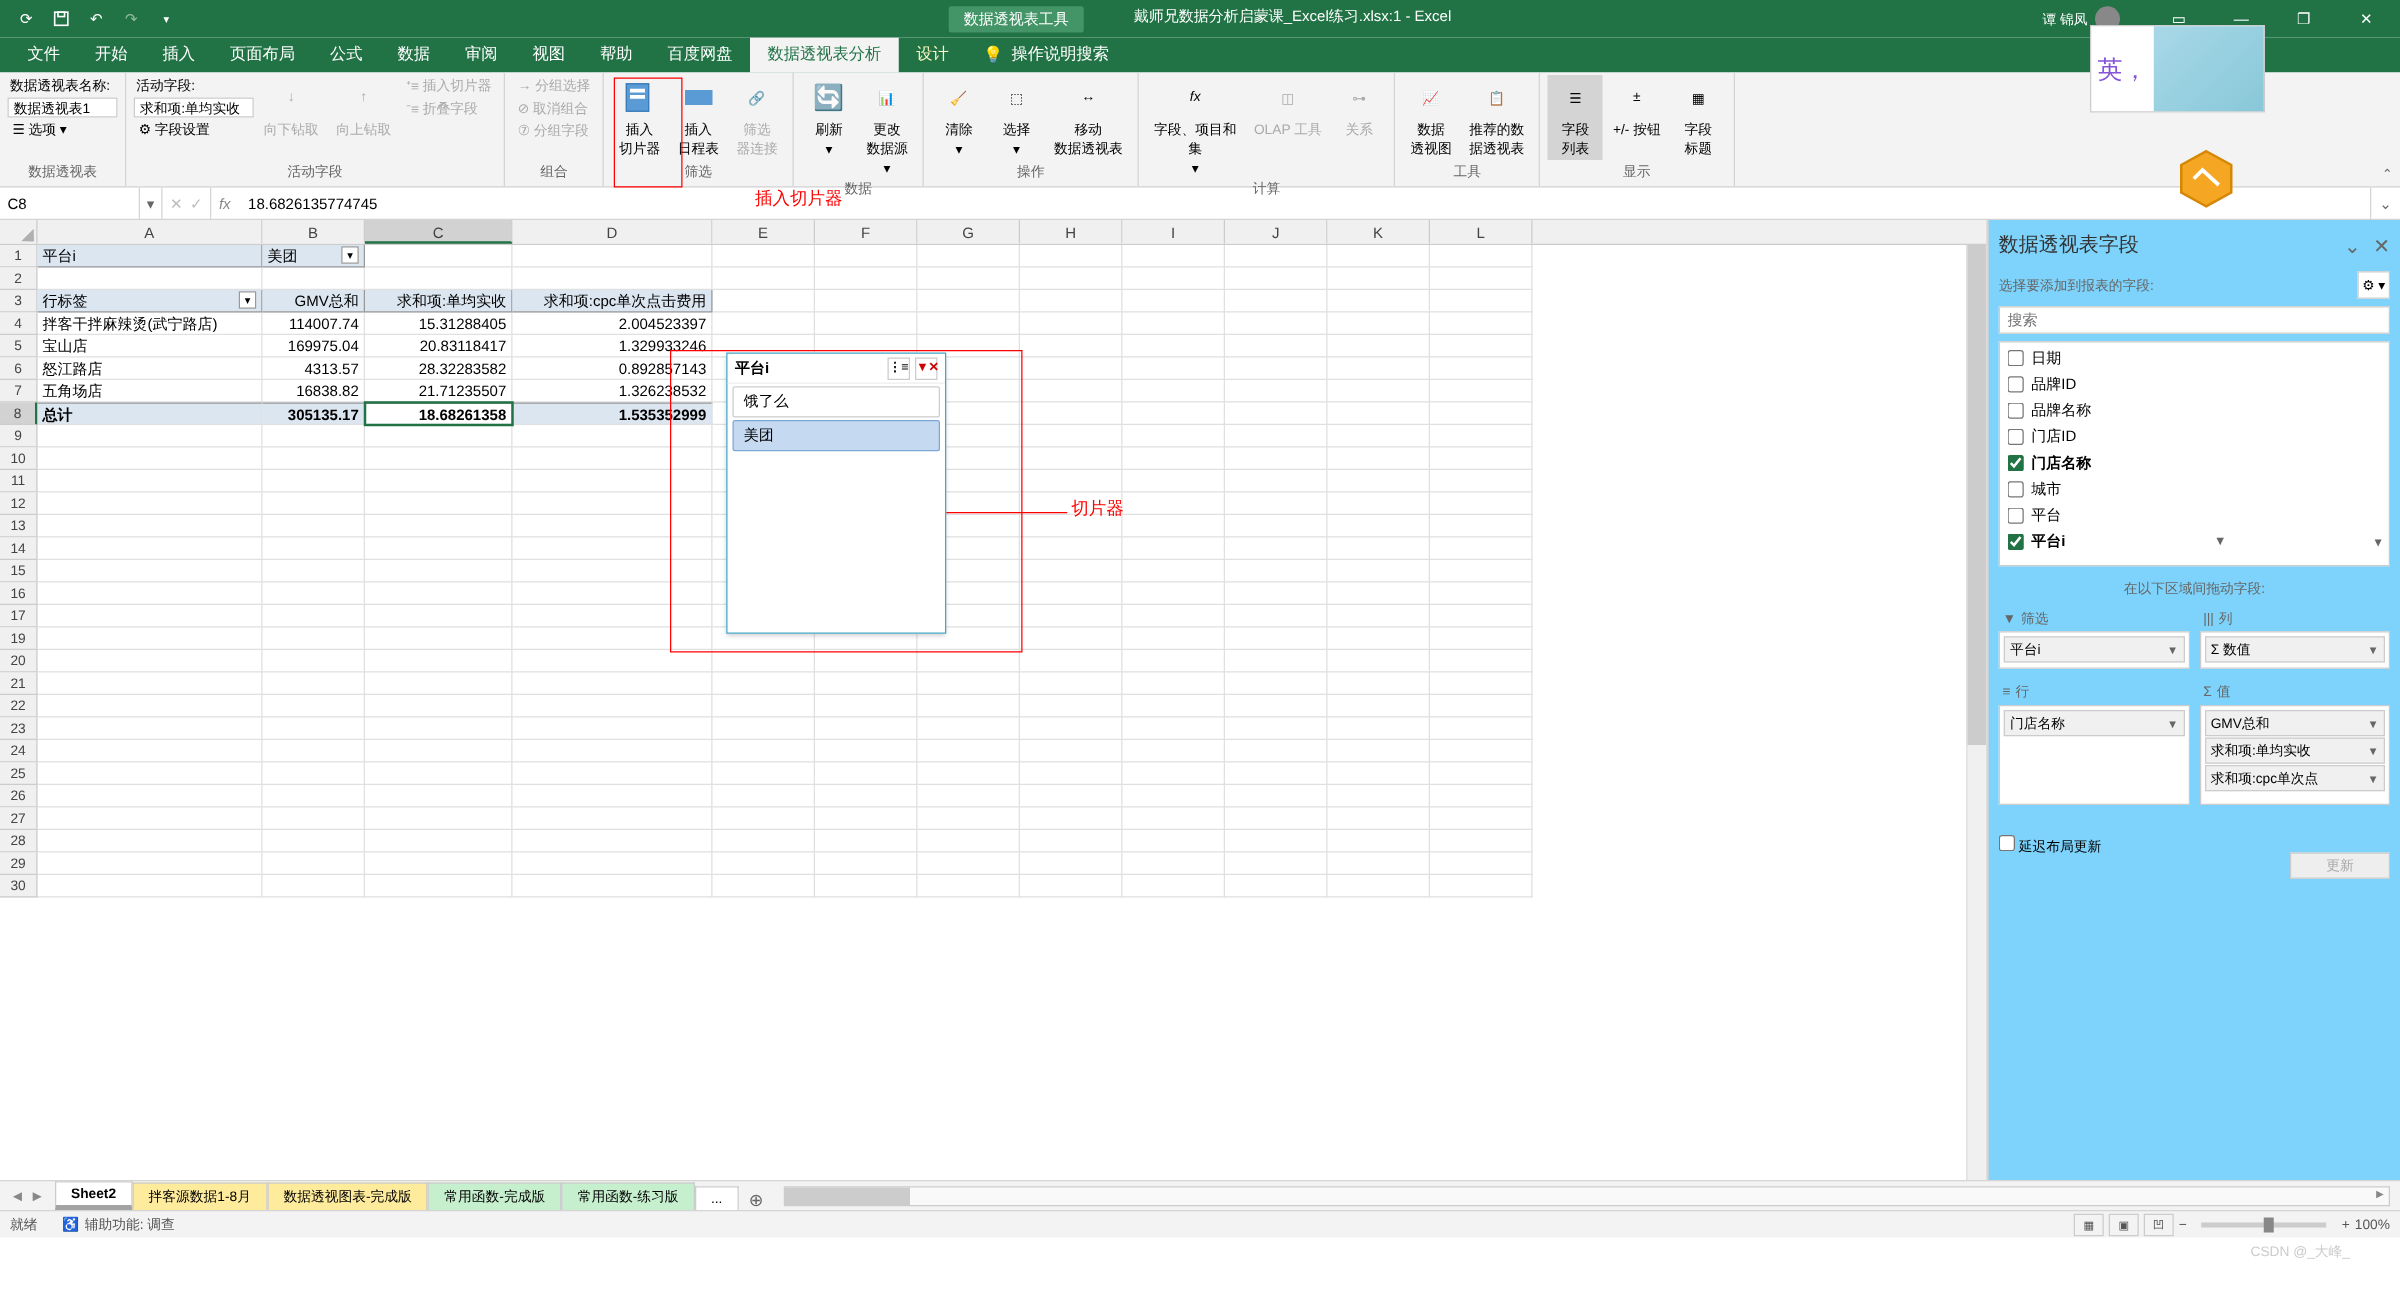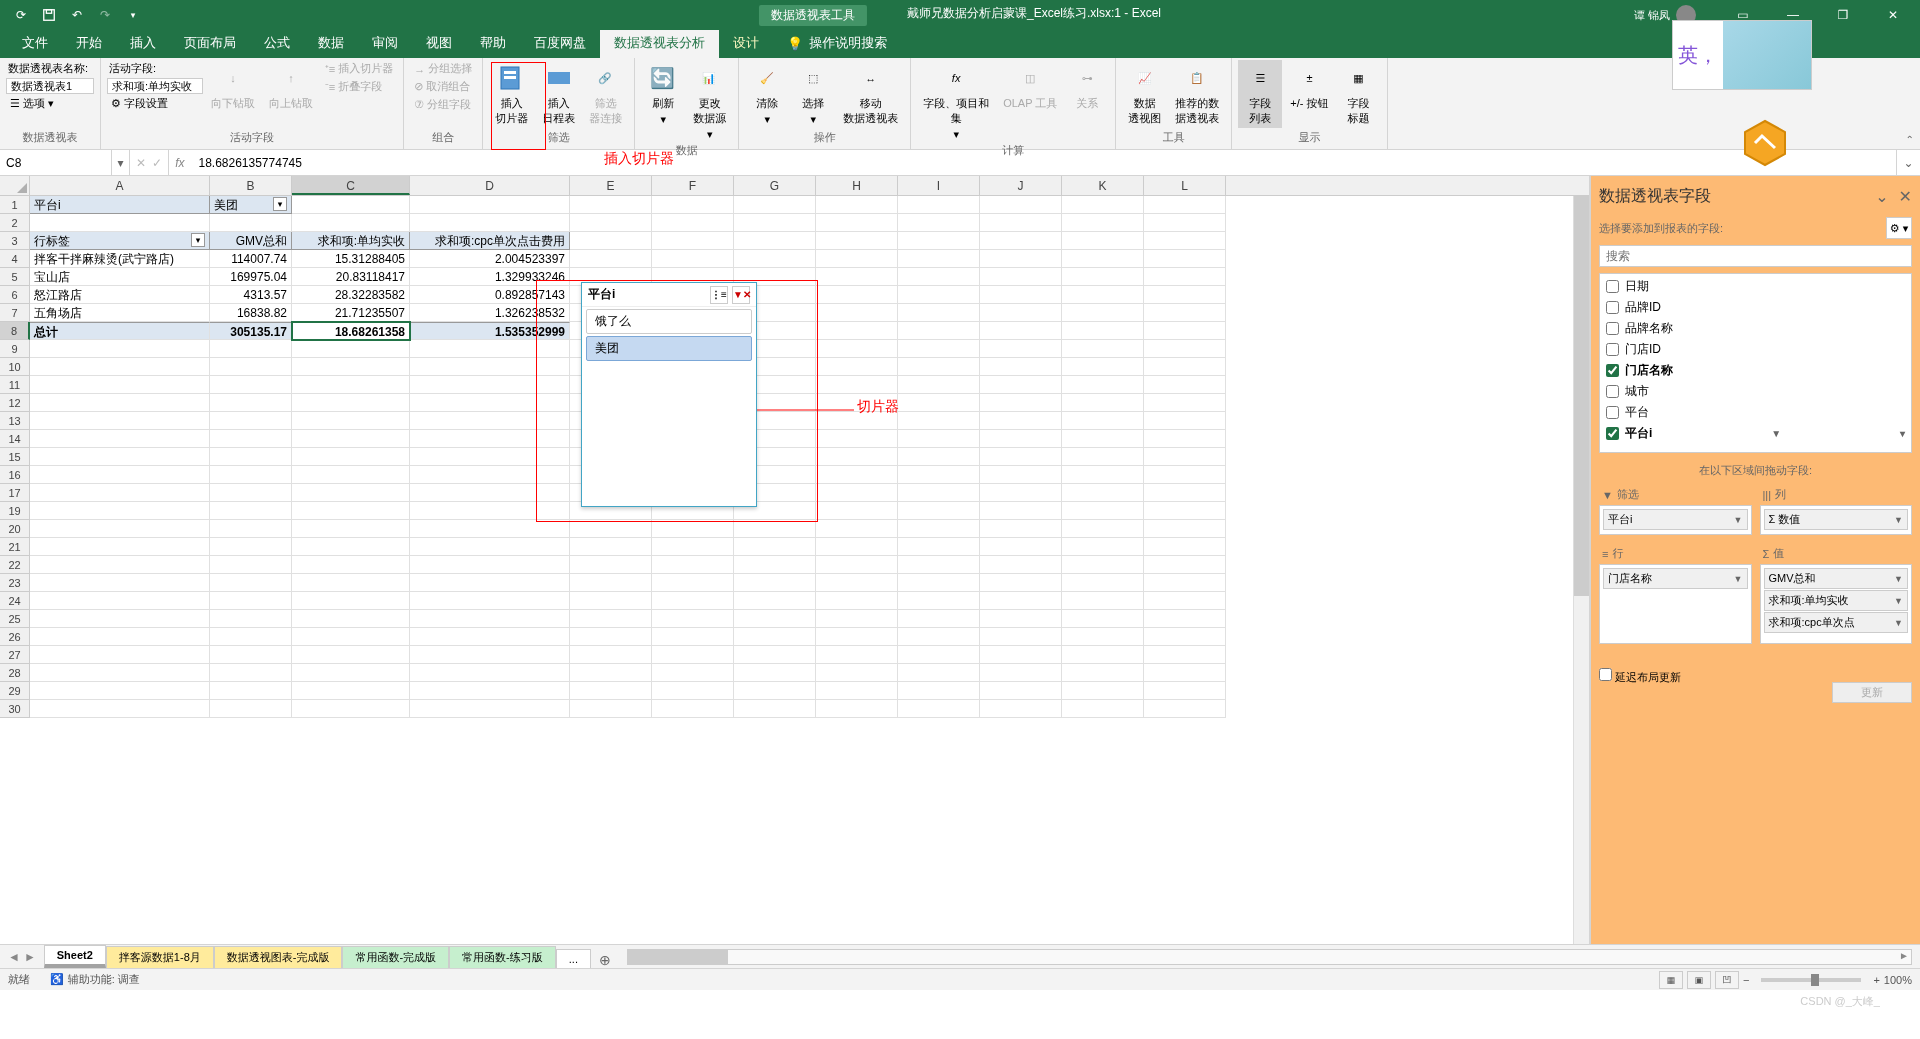--- a/index.html
+++ b/index.html
@@ -78,21 +78,21 @@
 
 
 .slicer { position: absolute; left: 581px; top: 106px; width: 176px; height: 225px; background: #fff; border: 1px solid #42a5c5; box-shadow: 0 2px 4px rgba(0,0,0,0.2); z-index: 10; }
 .slicer-header { height: 24px; display: flex; align-items: center; padding: 0 6px; border-bottom: 1px solid #eee; font-size: 12px; font-weight: bold; }
 .slicer-header-btns { margin-left: auto; display: flex; gap: 4px; }
 .slicer-header-btn { width: 18px; height: 18px; border: 1px solid #ccc; font-size: 10px; text-align: center; line-height: 16px; }
 .slicer-item { margin: 2px 4px; padding: 3px 8px; border: 1px solid #ccc; border-radius: 2px; font-size: 12px; cursor: pointer; }
 .slicer-item.selected { background: #c5d9f1; border-color: #7ba7d7; }
 
 
-.field-panel { width: 330px; background: #fdba74; border-left: 1px solid #d4d4d4; display: flex; flex-direction: column; padding: 6px 8px; }
+.field-panel { width: 330px; background: #7dd3fc; border-left: 1px solid #d4d4d4; display: flex; flex-direction: column; padding: 6px 8px; }
 .field-panel-header { display: flex; align-items: center; justify-content: space-between; padding: 4px 0 10px; font-size: 16px; color: #333; }
 .field-panel-header-btns { display: flex; gap: 10px; color: #666; }
 .field-subtitle { font-size: 11px; color: #666; display: flex; justify-content: space-between; align-items: center; margin-bottom: 6px; }
 .gear-btn { width: 26px; height: 22px; border: 1px solid #ccc; background: #fff; font-size: 11px; text-align: center; }
 .search-box { width: 100%; border: 1px solid #ccc; padding: 3px 6px; font-size: 12px; margin-bottom: 6px; background: #fff; }
 .field-list { border: 1px solid #ccc; background: #fff; flex: 0 0 180px; overflow-y: auto; padding: 2px; }
 .field-item { display: flex; align-items: center; padding: 2px 4px; font-size: 12px; gap: 6px; }
 .field-item input { width: 13px; height: 13px; }
 .field-item.checked { font-weight: bold; }
 .field-item .filter-ind { margin-left: auto; font-size: 10px; color: #666; }

